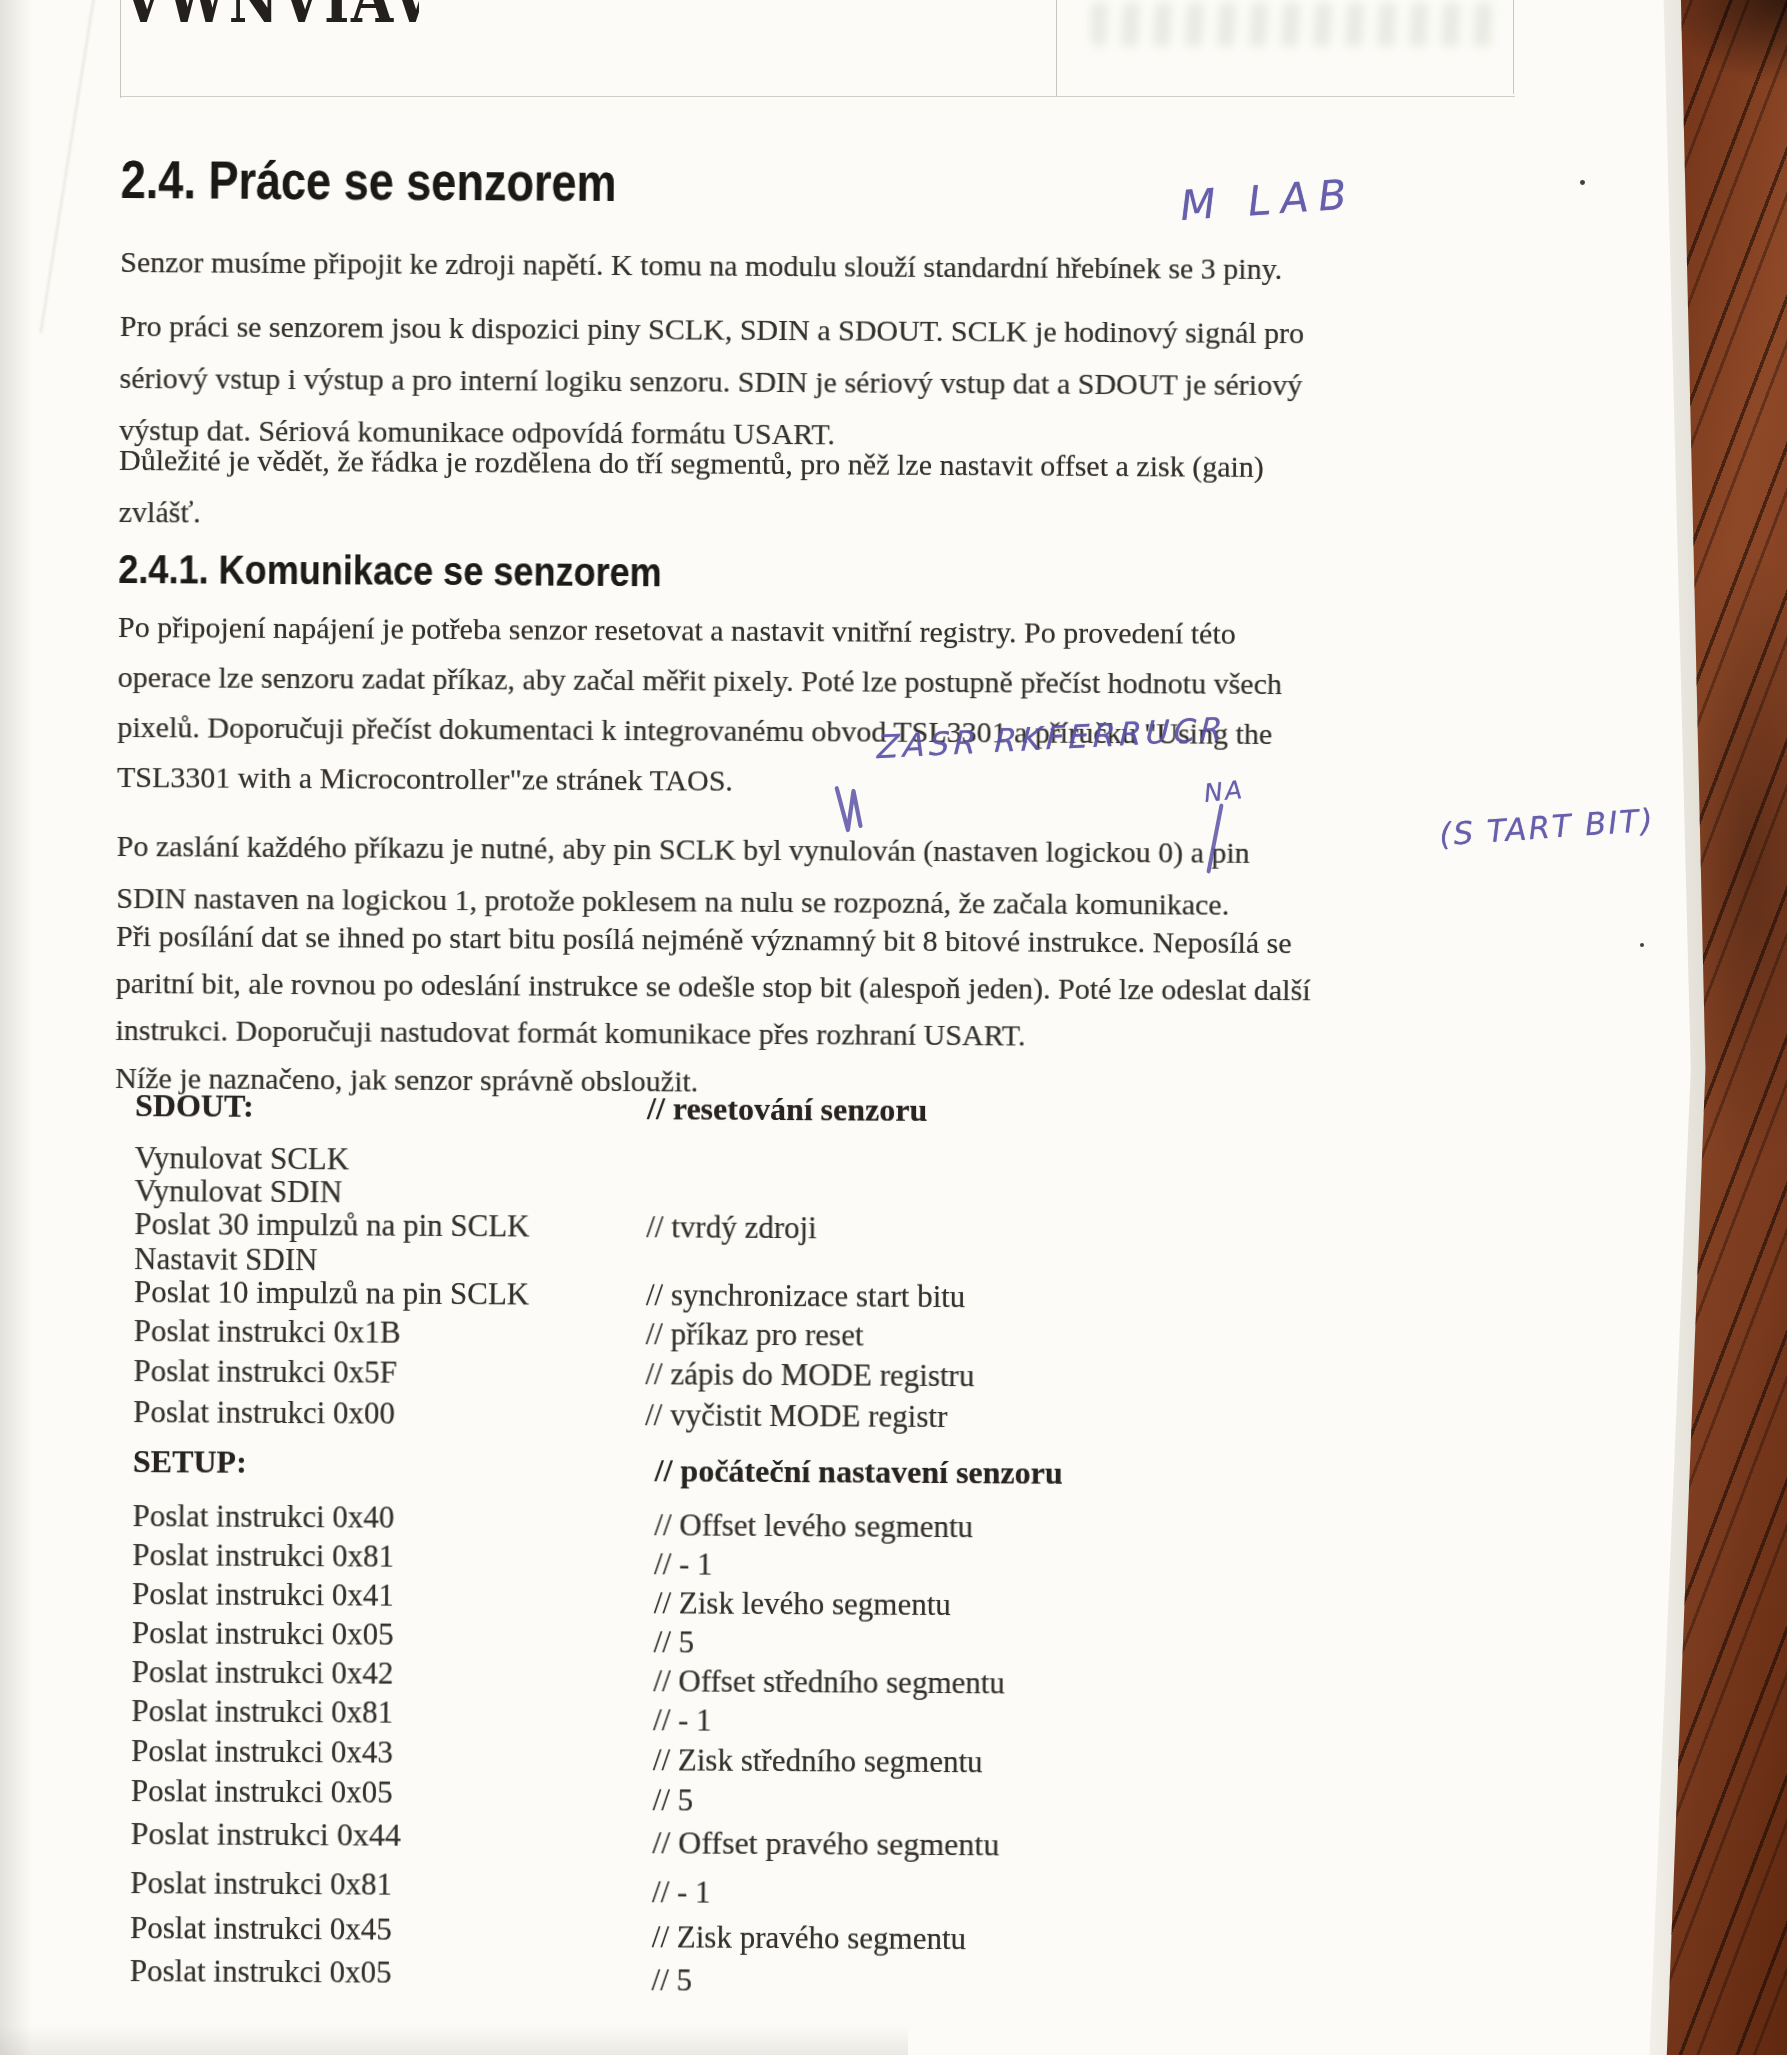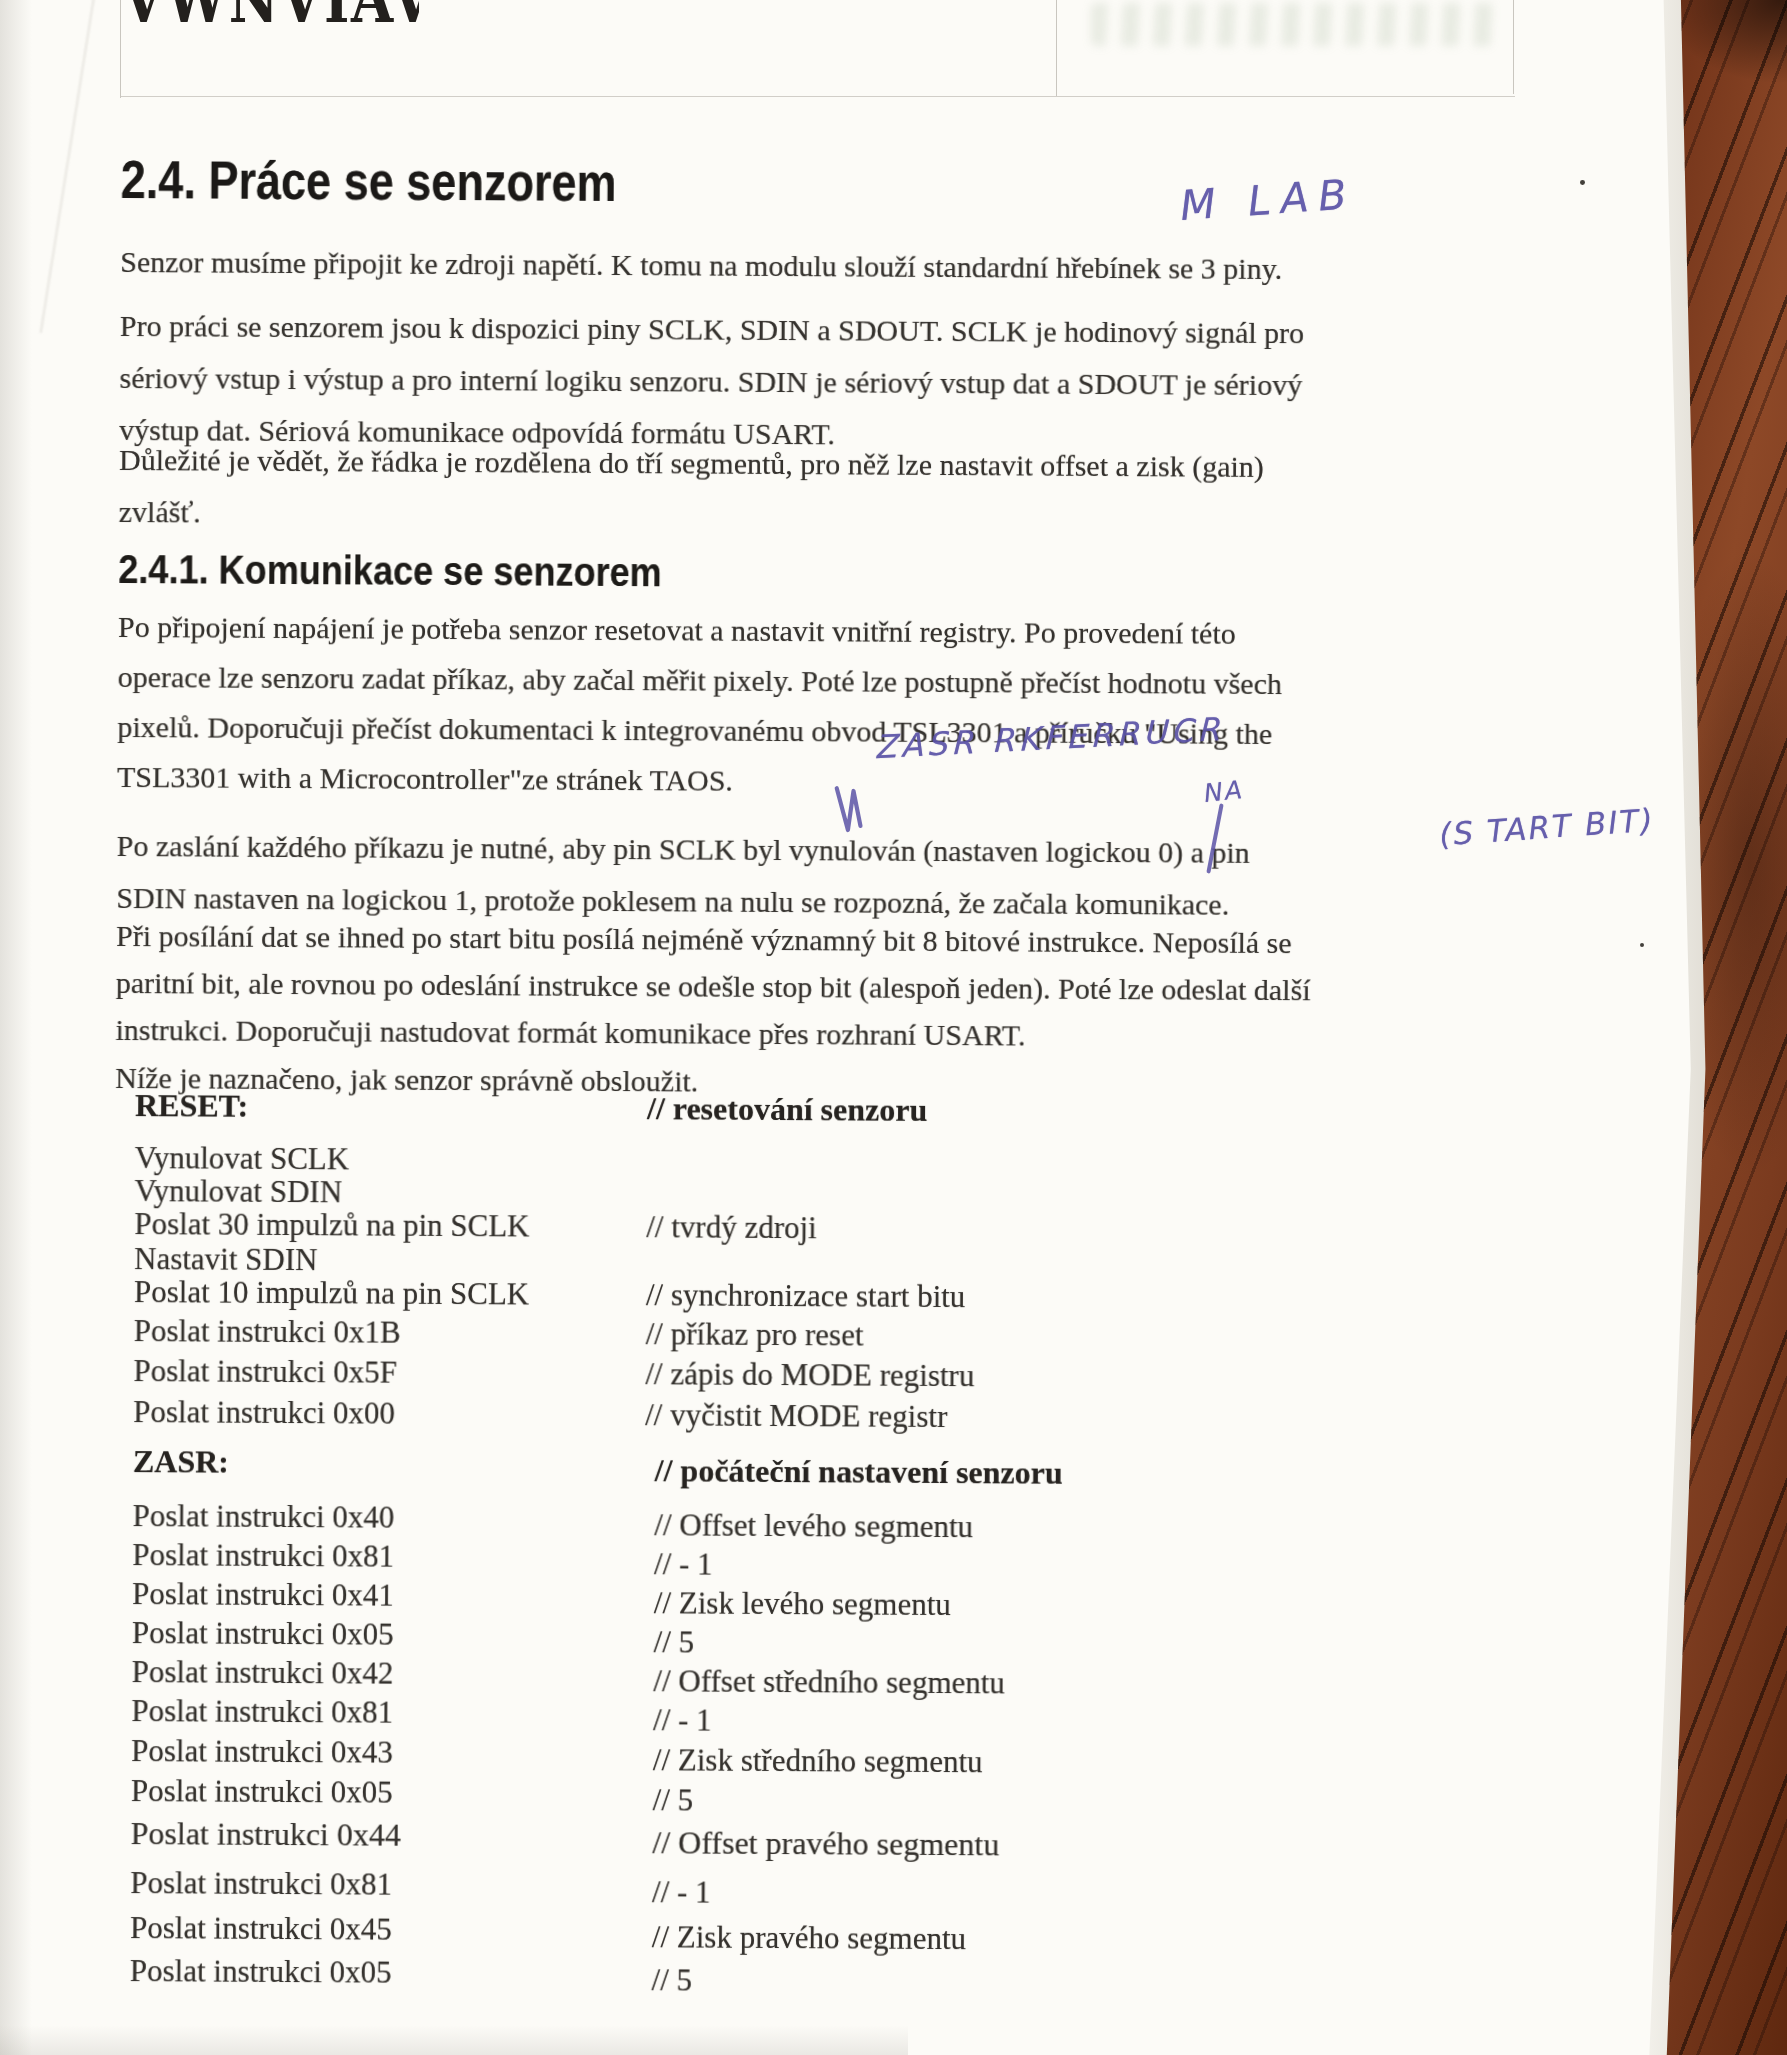--- a/index.html
+++ b/index.html
@@ -117,21 +117,21 @@
       <div class="line">instrukci. Doporučuji nastudovat formát komunikace přes rozhraní USART.</div>
     </div>
 
     <div class="para" style="top:1052px;line-height:52px;">
       <div class="line">Níže je naznačeno, jak senzor správně obsloužit.</div>
     </div>
 
     <div class="code">
 
       <div class="crow head" style="top:0;">
-        <span class="cmd">RESET:</span>
+        <span class="cmd">SDOUT:</span>
         <span class="cmt">// resetování senzoru</span>
       </div>
 
       <div class="crow" style="top:53px;">
         <span class="cmd">Vynulovat SCLK</span>
         <span class="cmt"></span>
       </div>
       <div class="crow" style="top:86px;">
         <span class="cmd">Vynulovat SDIN</span>
         <span class="cmt"></span>
@@ -155,21 +155,21 @@
       <div class="crow" style="top:266px;">
         <span class="cmd">Poslat instrukci 0x5F</span>
         <span class="cmt">// zápis do MODE registru</span>
       </div>
       <div class="crow" style="top:307px;">
         <span class="cmd">Poslat instrukci 0x00</span>
         <span class="cmt">// vyčistit MODE registr</span>
       </div>
 
       <div class="crow head setup" style="top:356px;">
-        <span class="cmd">ZASR:</span>
+        <span class="cmd">SETUP:</span>
         <span class="cmt">// počáteční nastavení senzoru</span>
       </div>
 
       <div class="crow setup" style="top:411px;">
         <span class="cmd">Poslat instrukci 0x40</span>
         <span class="cmt">// Offset levého segmentu</span>
       </div>
       <div class="crow setup" style="top:450px;">
         <span class="cmd">Poslat instrukci 0x81</span>
         <span class="cmt">// - 1</span>

